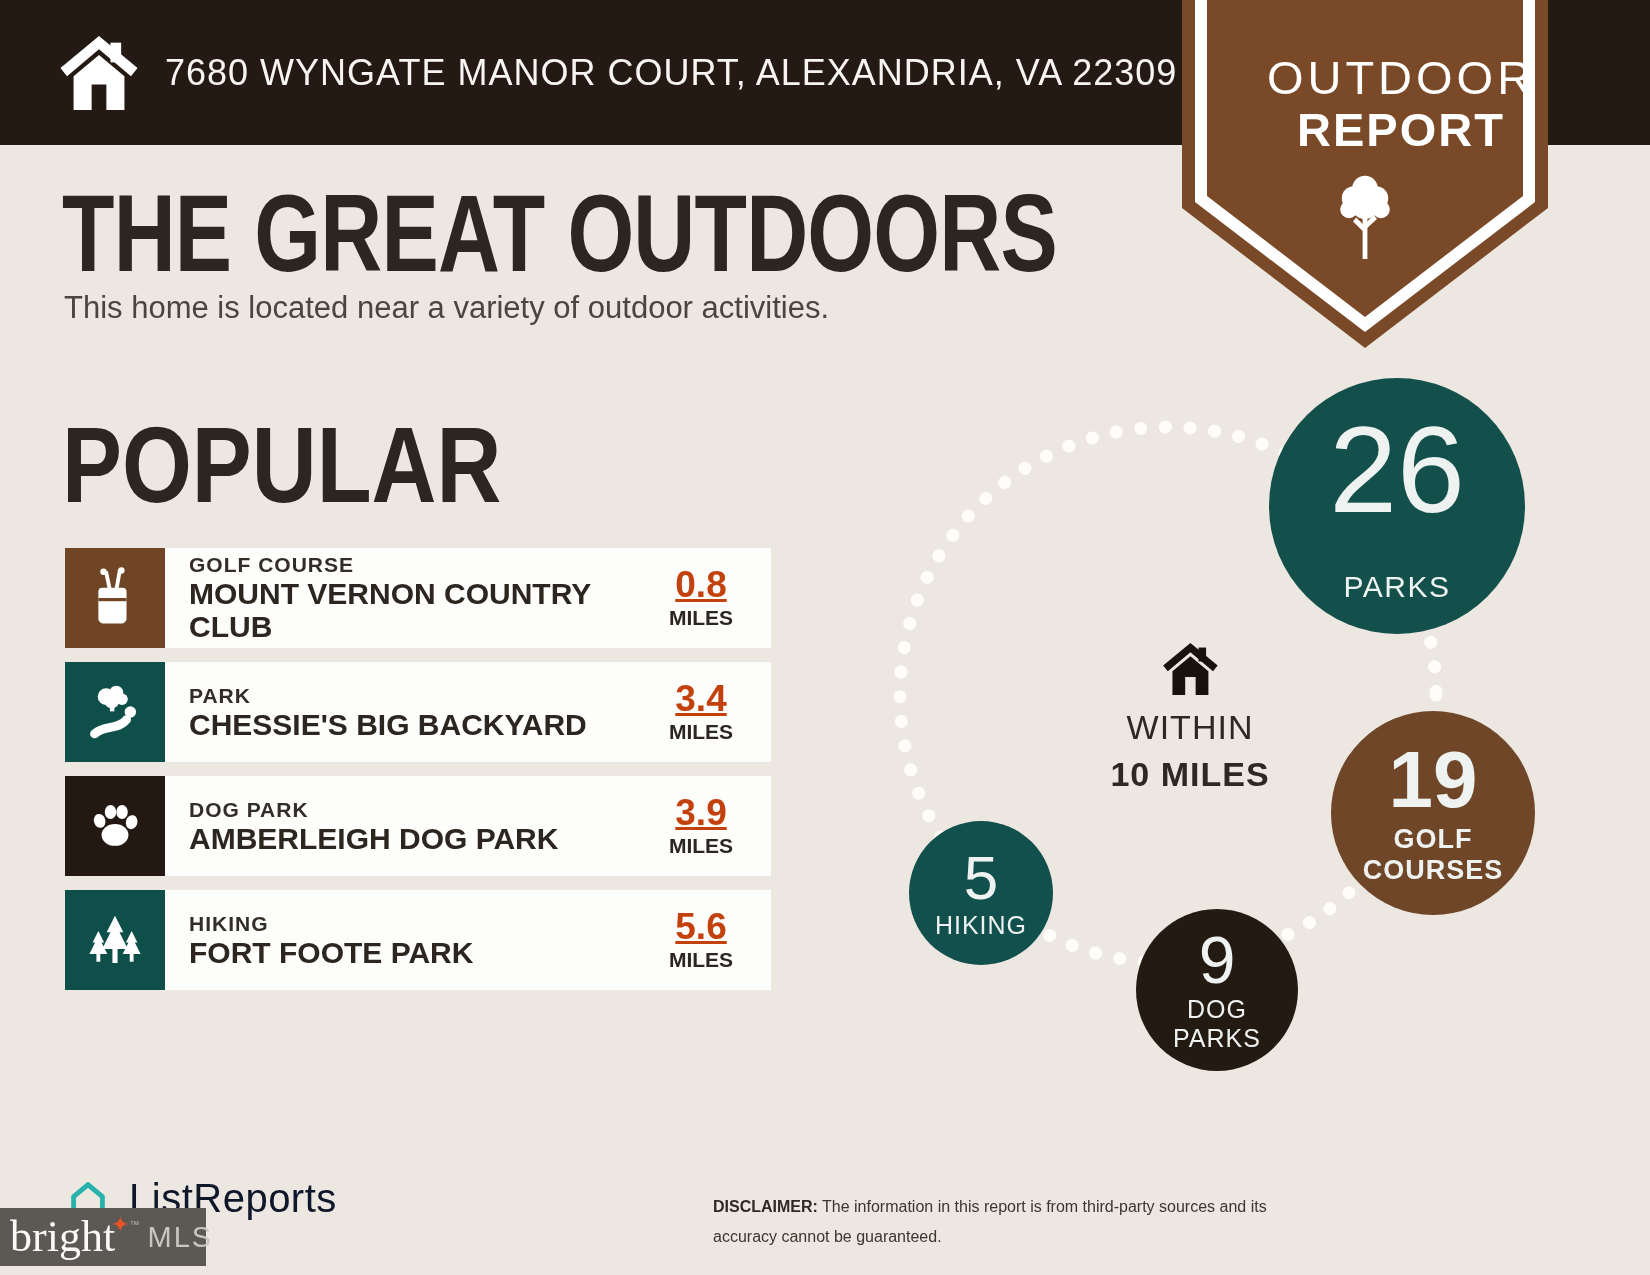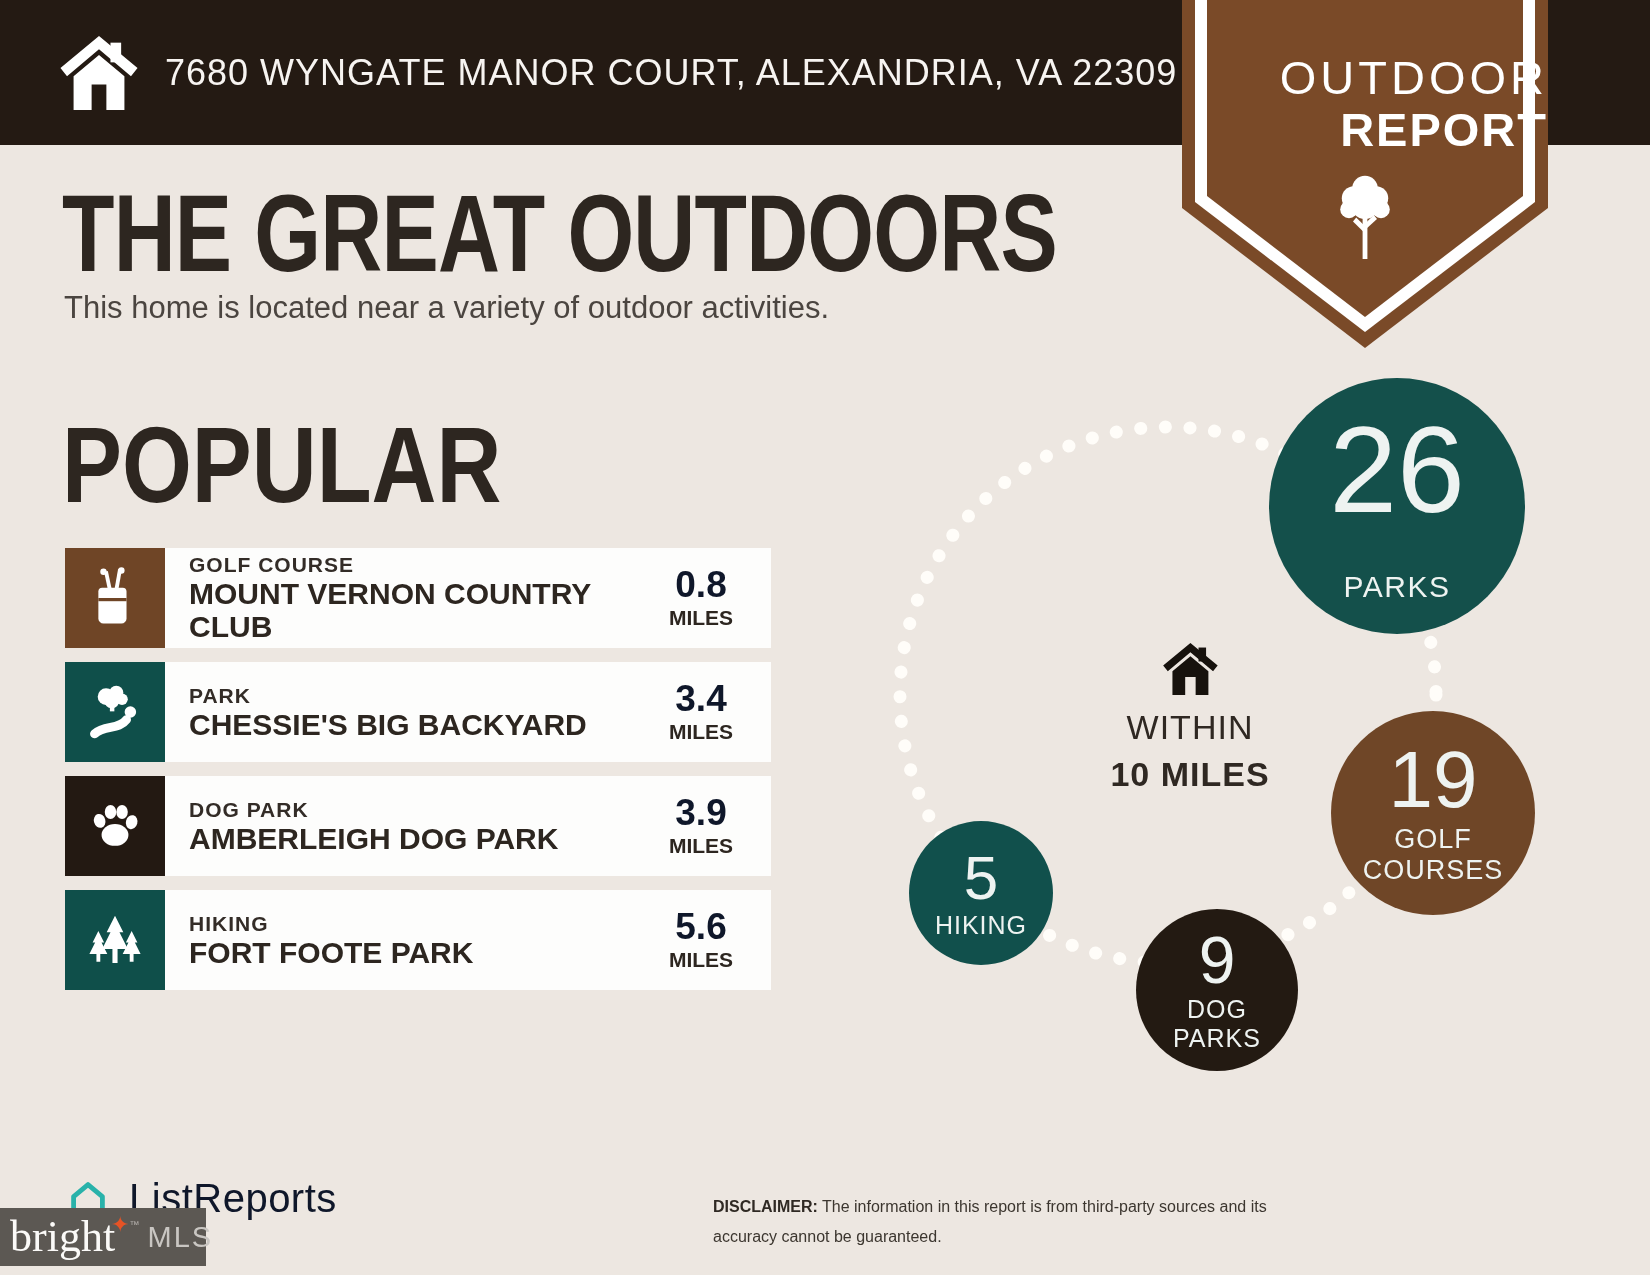--- a/index.html
+++ b/index.html
@@ -10,21 +10,21 @@
   
   .topbar{position:absolute;left:0;top:0;width:1650px;height:145px;background:#241a13;z-index:2;}
   .topbar-home{position:absolute;left:58px;top:32px;width:82px;height:82px;}
   .topbar-address{
     position:absolute;left:165px;top:50%;transform:translateY(-50%);
     color:#f7f4f1;font-size:36px;letter-spacing:1px;white-space:nowrap;
   }
   
   .ribbon{position:absolute;left:1182px;top:0;width:366px;height:352px;z-index:5;}
   .ribbon svg.shape{position:absolute;left:0;top:0;}
-  .ribbon-line{position:absolute;width:100%;text-align:right;color:#fff;white-space:nowrap;}
+  .ribbon-line{position:absolute;width:100%;text-align:center;color:#fff;white-space:nowrap;padding-left:36px;}
   .ribbon-line.l1{top:50px;font-size:47px;font-weight:400;letter-spacing:4px;}
   .ribbon-line.l2{top:102px;font-size:47px;font-weight:700;letter-spacing:2px;}
   .ribbon-tree{position:absolute;left:50%;transform:translateX(-50%);top:158px;width:80px;height:118px;}
   
   .hero-title{
     position:absolute;left:62px;top:178px;font-size:110px;font-weight:700;color:#2d2620;
     transform:scaleX(0.78);transform-origin:left top;letter-spacing:-1px;white-space:nowrap;line-height:1;
   }
   .hero-sub{position:absolute;left:64px;top:290px;font-size:31px;color:#4b4540;white-space:nowrap;}
   .popular-title{
@@ -33,32 +33,32 @@
   }
   
   .rows{position:absolute;left:65px;top:548px;width:706px;z-index:2;}
   .row{display:flex;height:100px;margin-bottom:14px;background:#fdfdfc;}
   .row-icon{width:100px;height:100px;flex:none;display:flex;align-items:center;justify-content:center;}
   .row-icon svg{width:64px;height:64px;}
   .row-body{flex:1;display:flex;flex-direction:column;justify-content:center;padding-left:24px;}
   .row-cat{font-size:21px;font-weight:700;letter-spacing:1px;color:#332c27;}
   .row-name{font-size:30px;font-weight:700;color:#2d2620;line-height:1.1;max-width:420px;}
   .row-miles{width:120px;flex:none;display:flex;flex-direction:column;align-items:center;justify-content:center;padding-right:10px;}
-  .miles-value{font-size:37px;font-weight:700;color:#0f172a;line-height:1;}
+  .miles-value{font-size:37px;font-weight:700;color:#c2410c;line-height:1;text-decoration:underline;}
   .miles-unit{font-size:21px;font-weight:700;color:#2d2620;margin-top:3px;}
   
   .dots-svg{position:absolute;left:0;top:0;z-index:1;}
   .stat{
     position:absolute;border-radius:50%;display:flex;flex-direction:column;align-items:center;
     justify-content:center;color:#eef3f1;text-align:center;z-index:3;
   }
   .stat-parks{left:1269px;top:378px;width:256px;height:256px;}
   .stat-parks .stat-value{font-size:122px;line-height:1;}
   .stat-parks .stat-label{font-size:30px;letter-spacing:1.5px;margin-top:6px;}
-  .stat-golf{left:1331px;top:711px;width:204px;height:204px;}
+  .stat-golf{left:1331px;top:711px;width:204px;height:204px;font-weight:bold;}
   .stat-golf .stat-value{font-size:80px;line-height:1;}
   .stat-golf .stat-label{font-size:27px;letter-spacing:1px;line-height:1.15;margin-top:4px;}
   .stat-hiking{left:909px;top:821px;width:144px;height:144px;}
   .stat-hiking .stat-value{font-size:62px;line-height:1;}
   .stat-hiking .stat-label{font-size:25px;letter-spacing:1px;margin-top:2px;}
   .stat-dog{left:1136px;top:909px;width:162px;height:162px;}
   .stat-dog .stat-value{font-size:66px;line-height:1;}
   .stat-dog .stat-label{font-size:25px;letter-spacing:1px;line-height:1.15;margin-top:2px;}
   .within{position:absolute;left:1190px;top:640px;transform:translateX(-50%);text-align:center;z-index:2;}
   .within-home{width:60px;height:58px;margin:0 auto;display:block;}

